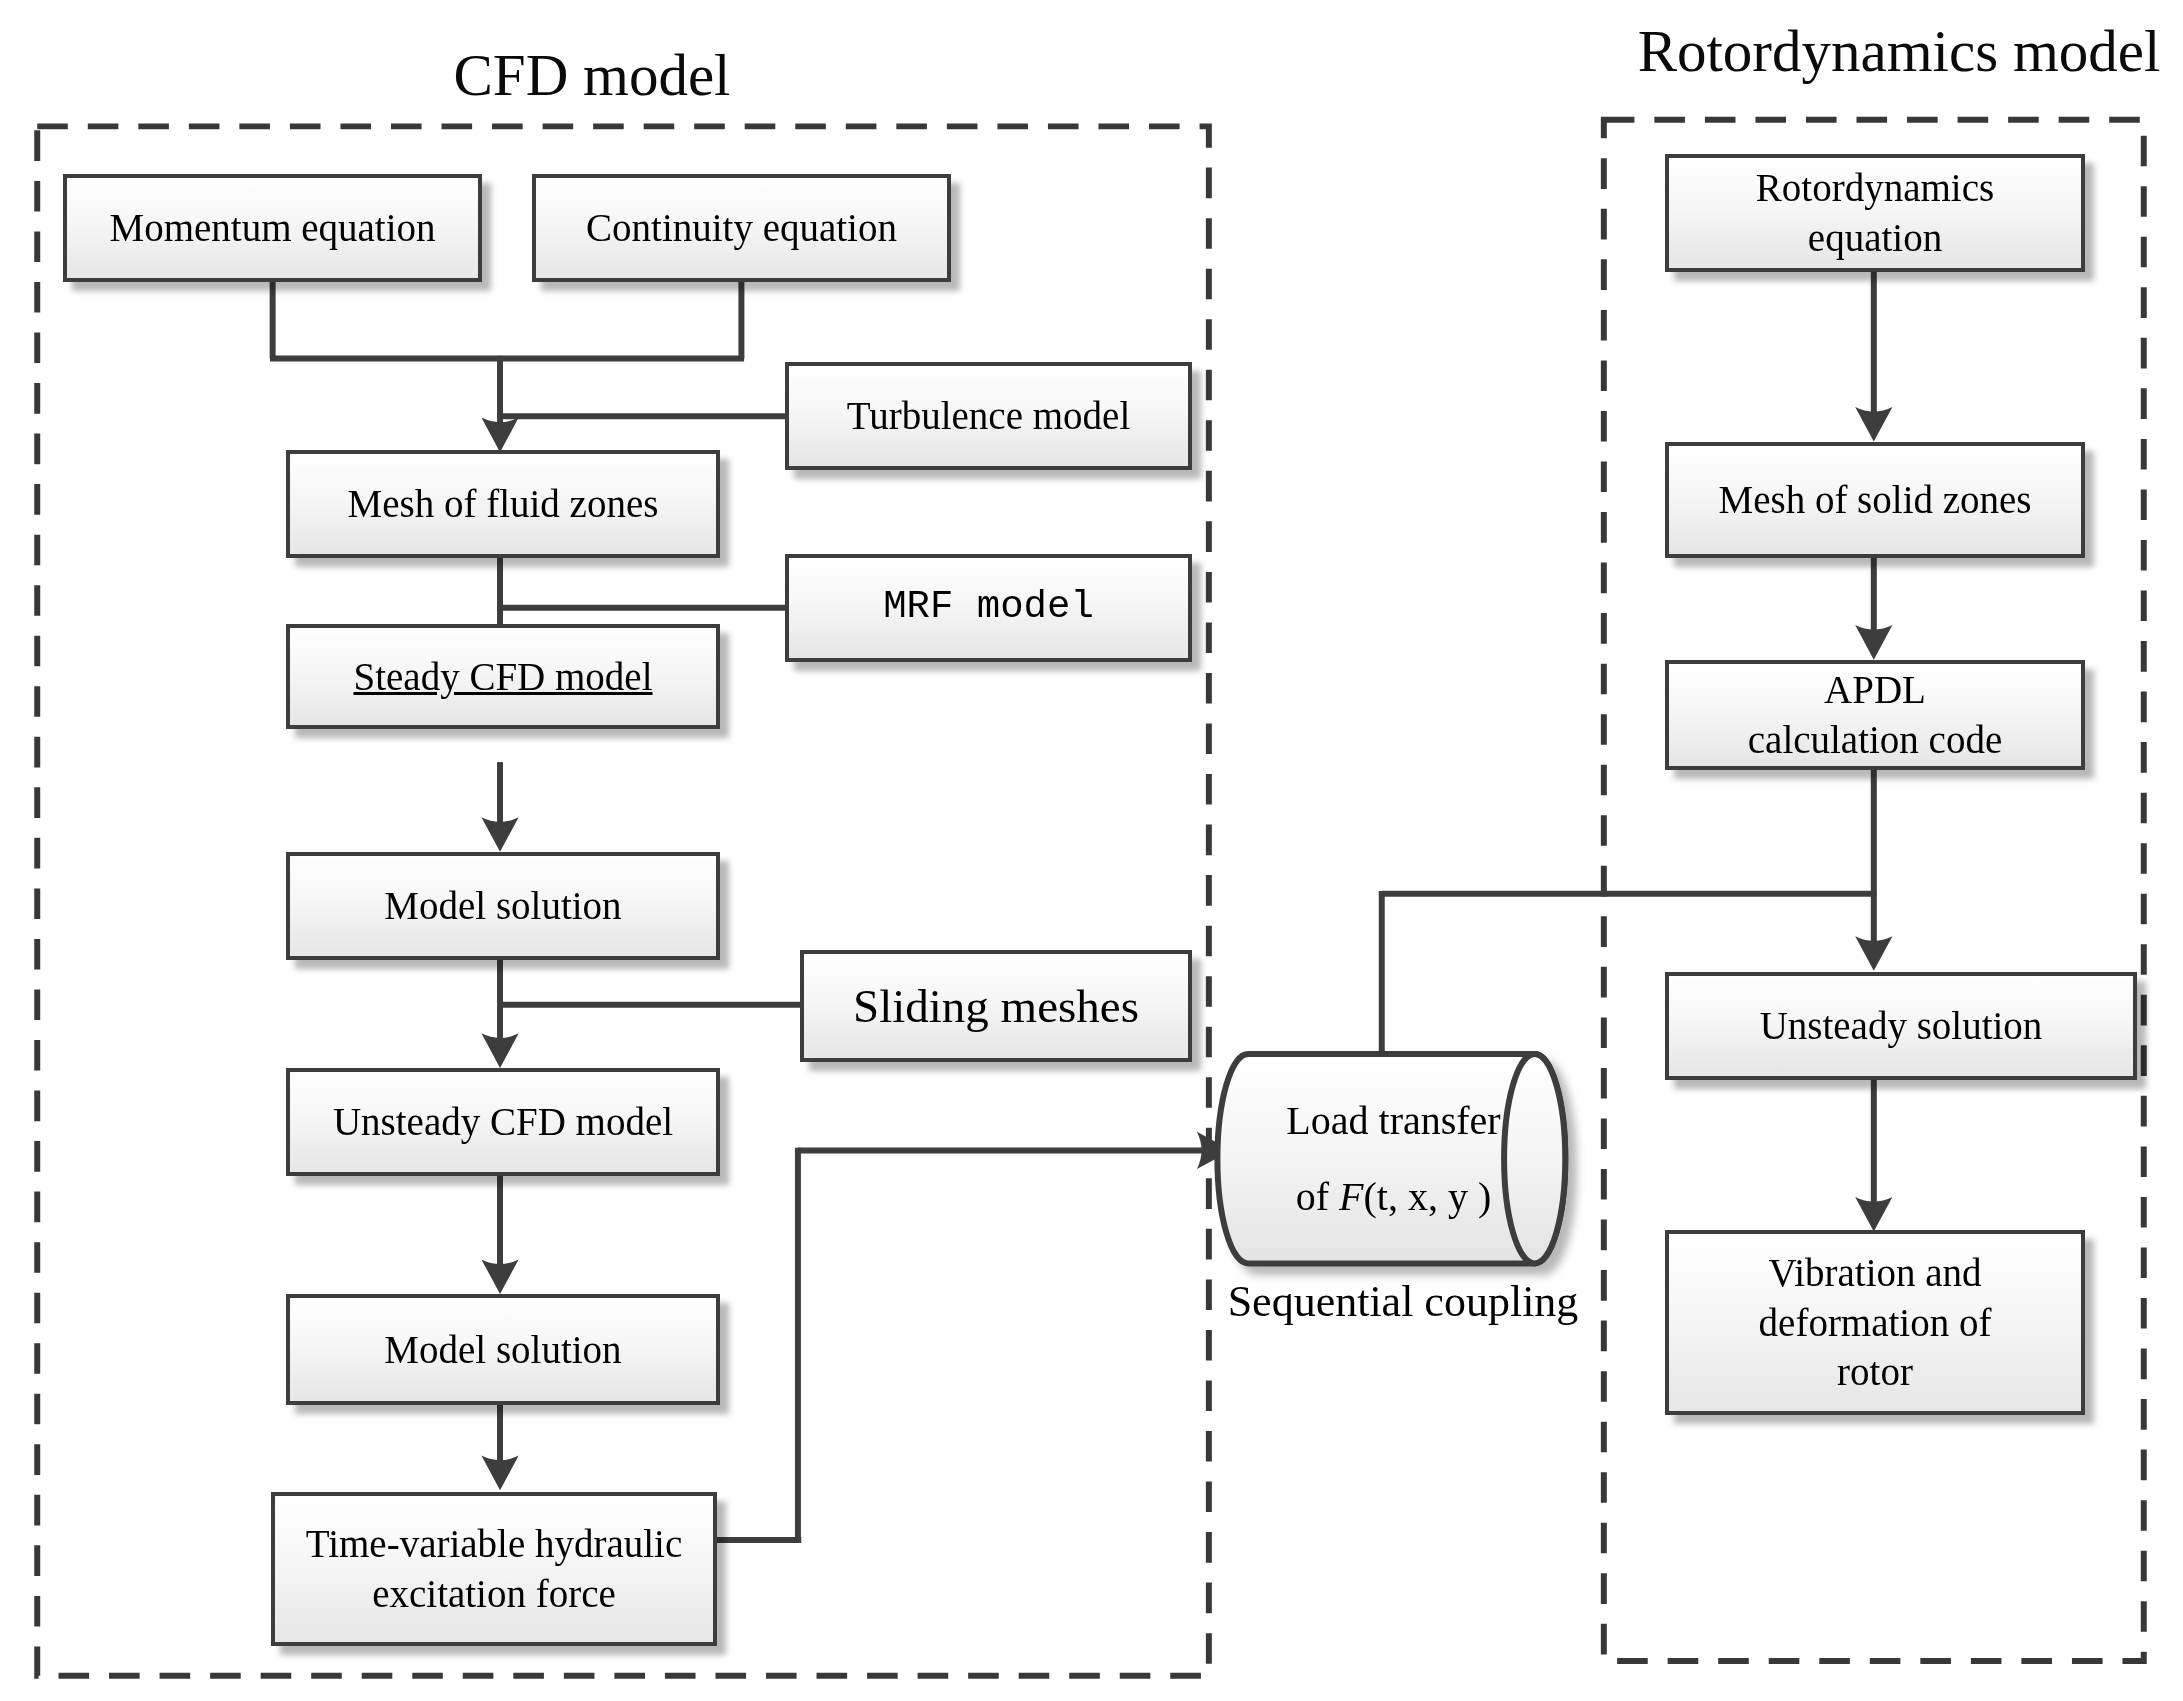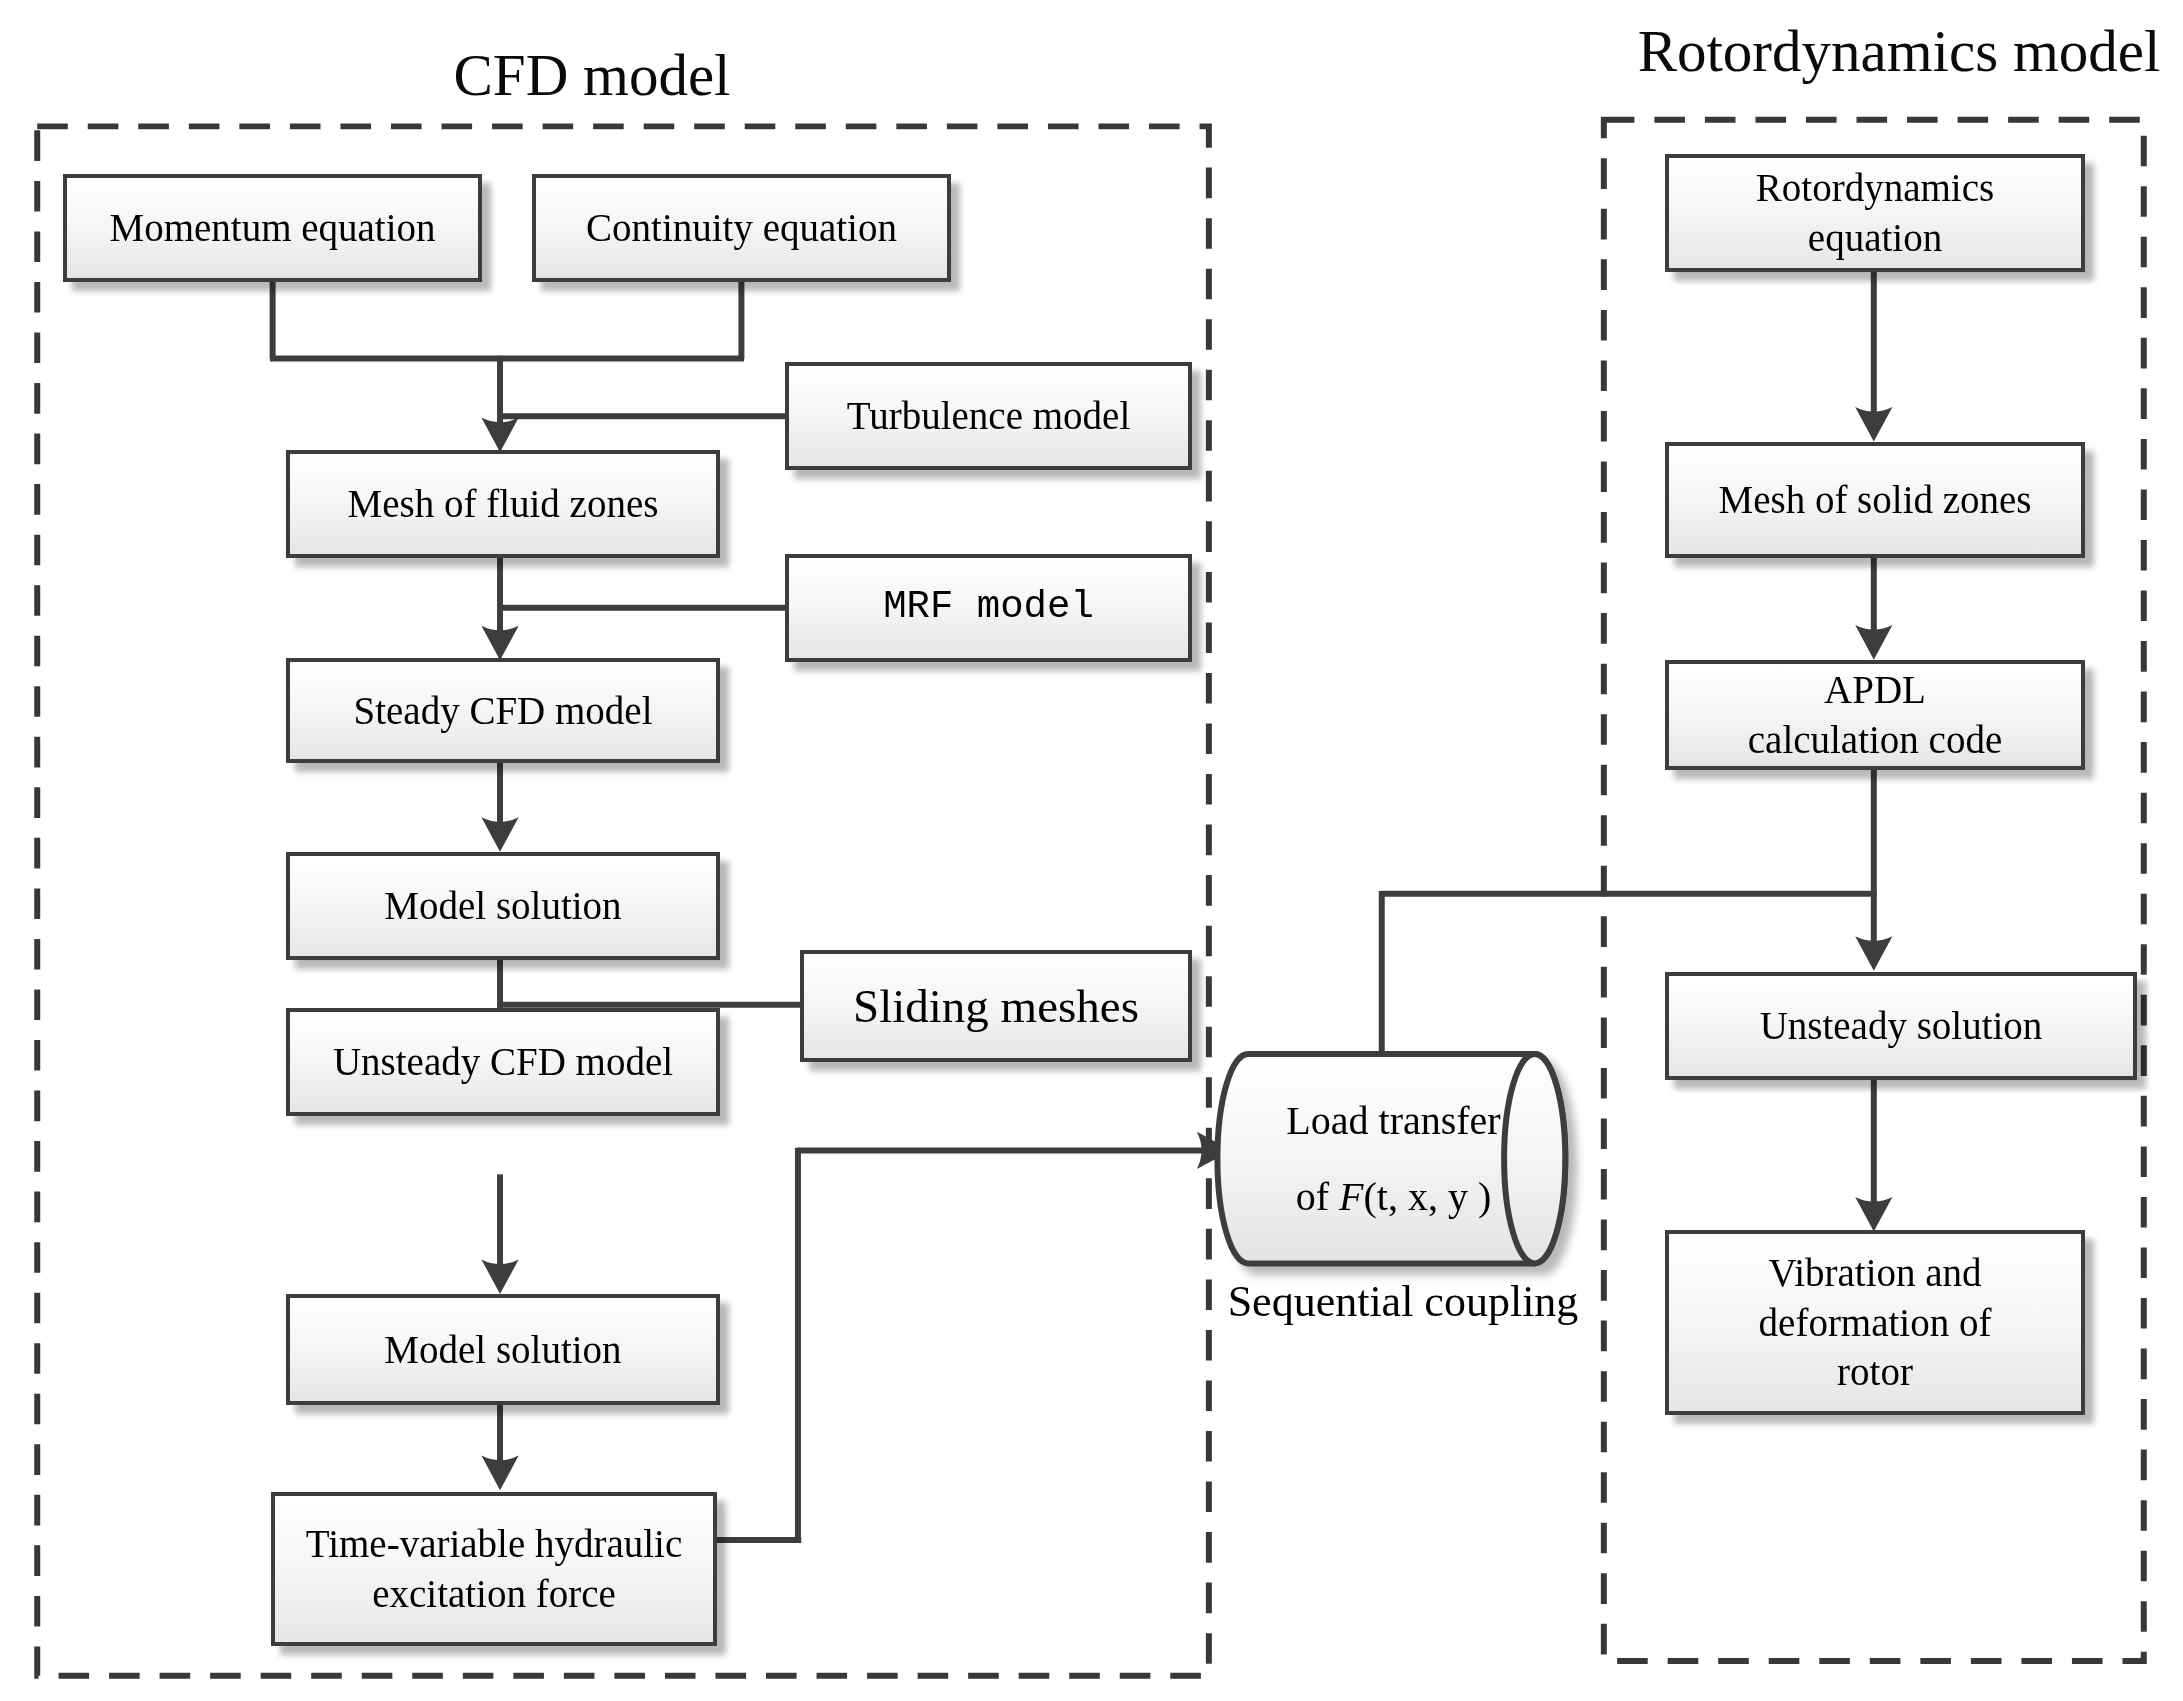--- a/index.html
+++ b/index.html
@@ -99,24 +99,24 @@
   </svg>
 
   <div class="panel-title" style="left:193px;top:35px;width:798px;margin-top:8px;">CFD model</div>
   <div class="panel-title" style="left:1633px;top:18.6px;width:532px;">Rotordynamics model</div>
 
   <div class="node" style="left:63px;top:174px;width:419px;height:108px;">Momentum equation</div>
   <div class="node" style="left:532px;top:174px;width:419px;height:108px;">Continuity equation</div>
   <div class="node" style="left:785px;top:362px;width:407px;height:108px;">Turbulence model</div>
   <div class="node" style="left:286px;top:450px;width:434px;height:108px;">Mesh of fluid zones</div>
   <div class="node" style="left:785px;top:554px;width:407px;height:108px;font-family:Liberation Mono, monospace;">MRF model</div>
-  <div class="node" style="left:286px;top:658px;width:434px;height:105px;">Steady CFD model</div>
+  <div class="node" style="left:286px;top:624px;width:434px;height:105px;text-decoration:underline;">Steady CFD model</div>
   <div class="node" style="left:286px;top:852px;width:434px;height:108px;">Model solution</div>
   <div class="node big" style="left:800px;top:950px;width:392px;height:112px;">Sliding meshes</div>
-  <div class="node" style="left:286px;top:1008px;width:434px;height:108px;">Unsteady CFD model</div>
+  <div class="node" style="left:286px;top:1068px;width:434px;height:108px;">Unsteady CFD model</div>
   <div class="node" style="left:286px;top:1294px;width:434px;height:111px;">Model solution</div>
   <div class="node" style="left:271px;top:1492px;width:446px;height:154px;padding:0 26.6px;">Time-variable hydraulic excitation force</div>
 
   <div class="cyl-text" style="left:1254px;top:1054px;width:279px;height:209px;">
     <span>Load transfer</span>
     <span><span>of </span><span class="var-f">F</span><span>(t, x, y )</span></span>
   </div>
   <div class="caption" style="left:1190px;top:1276px;width:426px;">Sequential coupling</div>
 
   <div class="node" style="left:1665px;top:154px;width:420px;height:118px;padding:12px 60px;">Rotordynamics equation</div>

